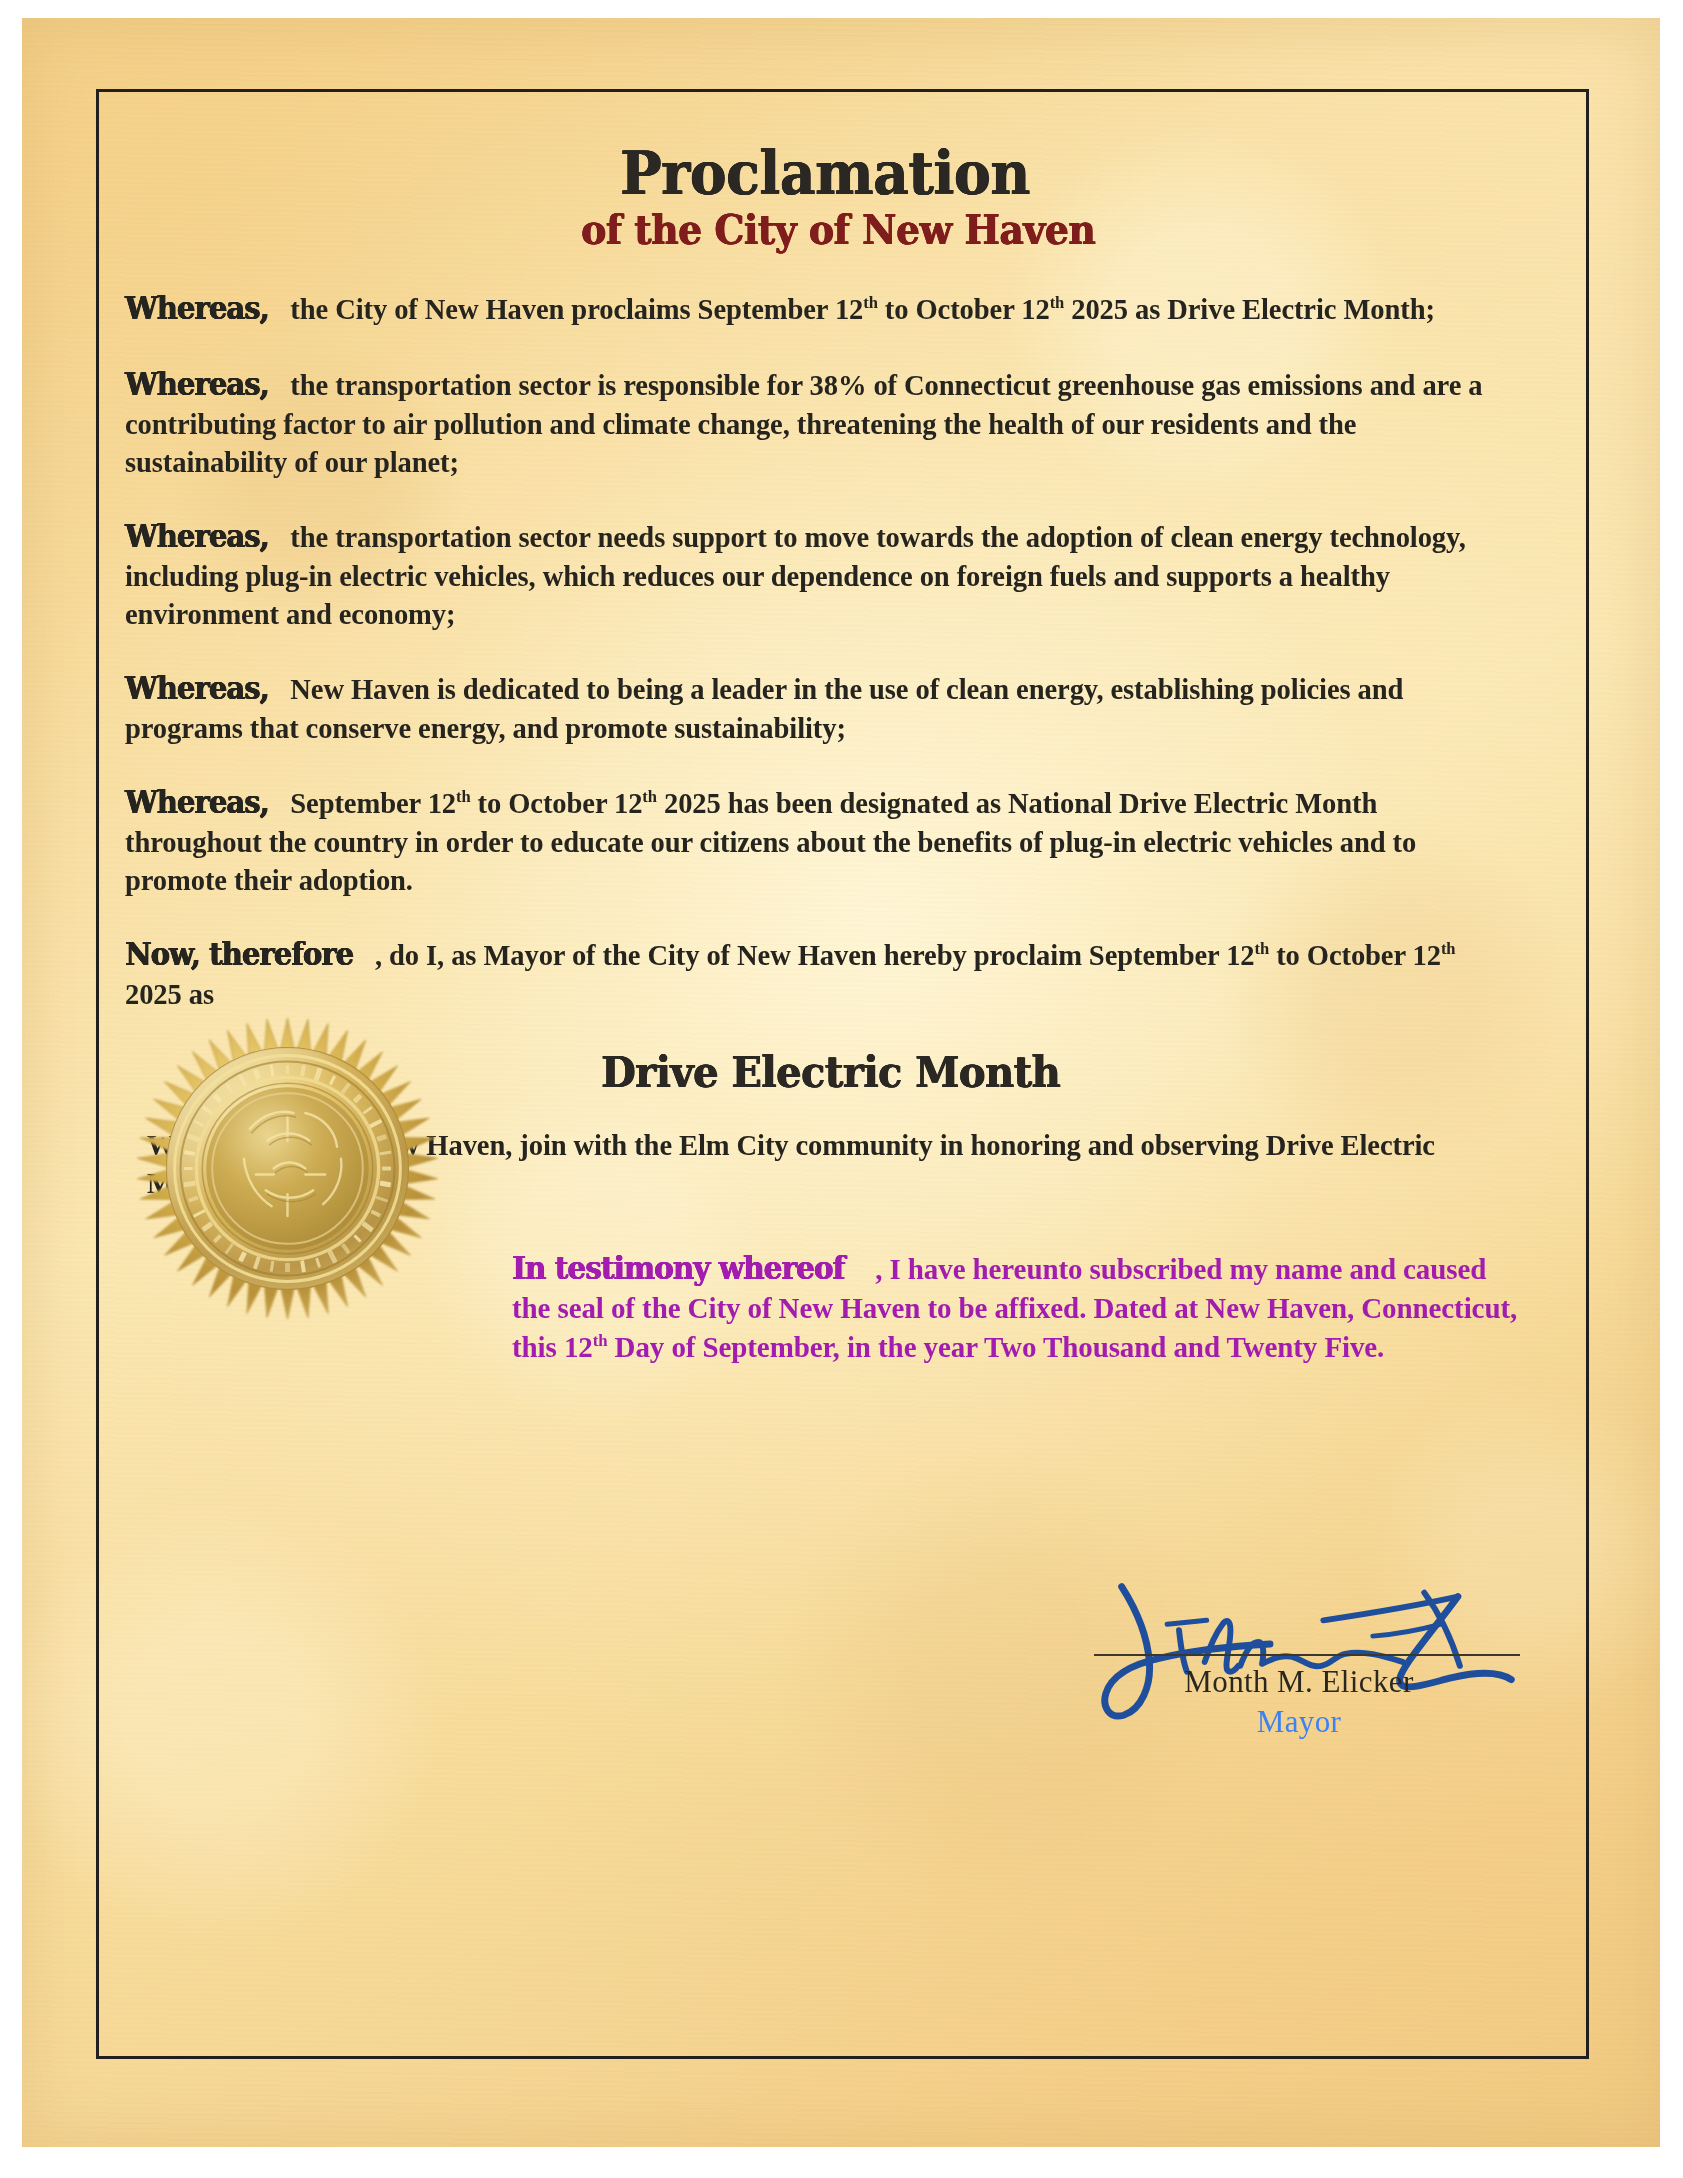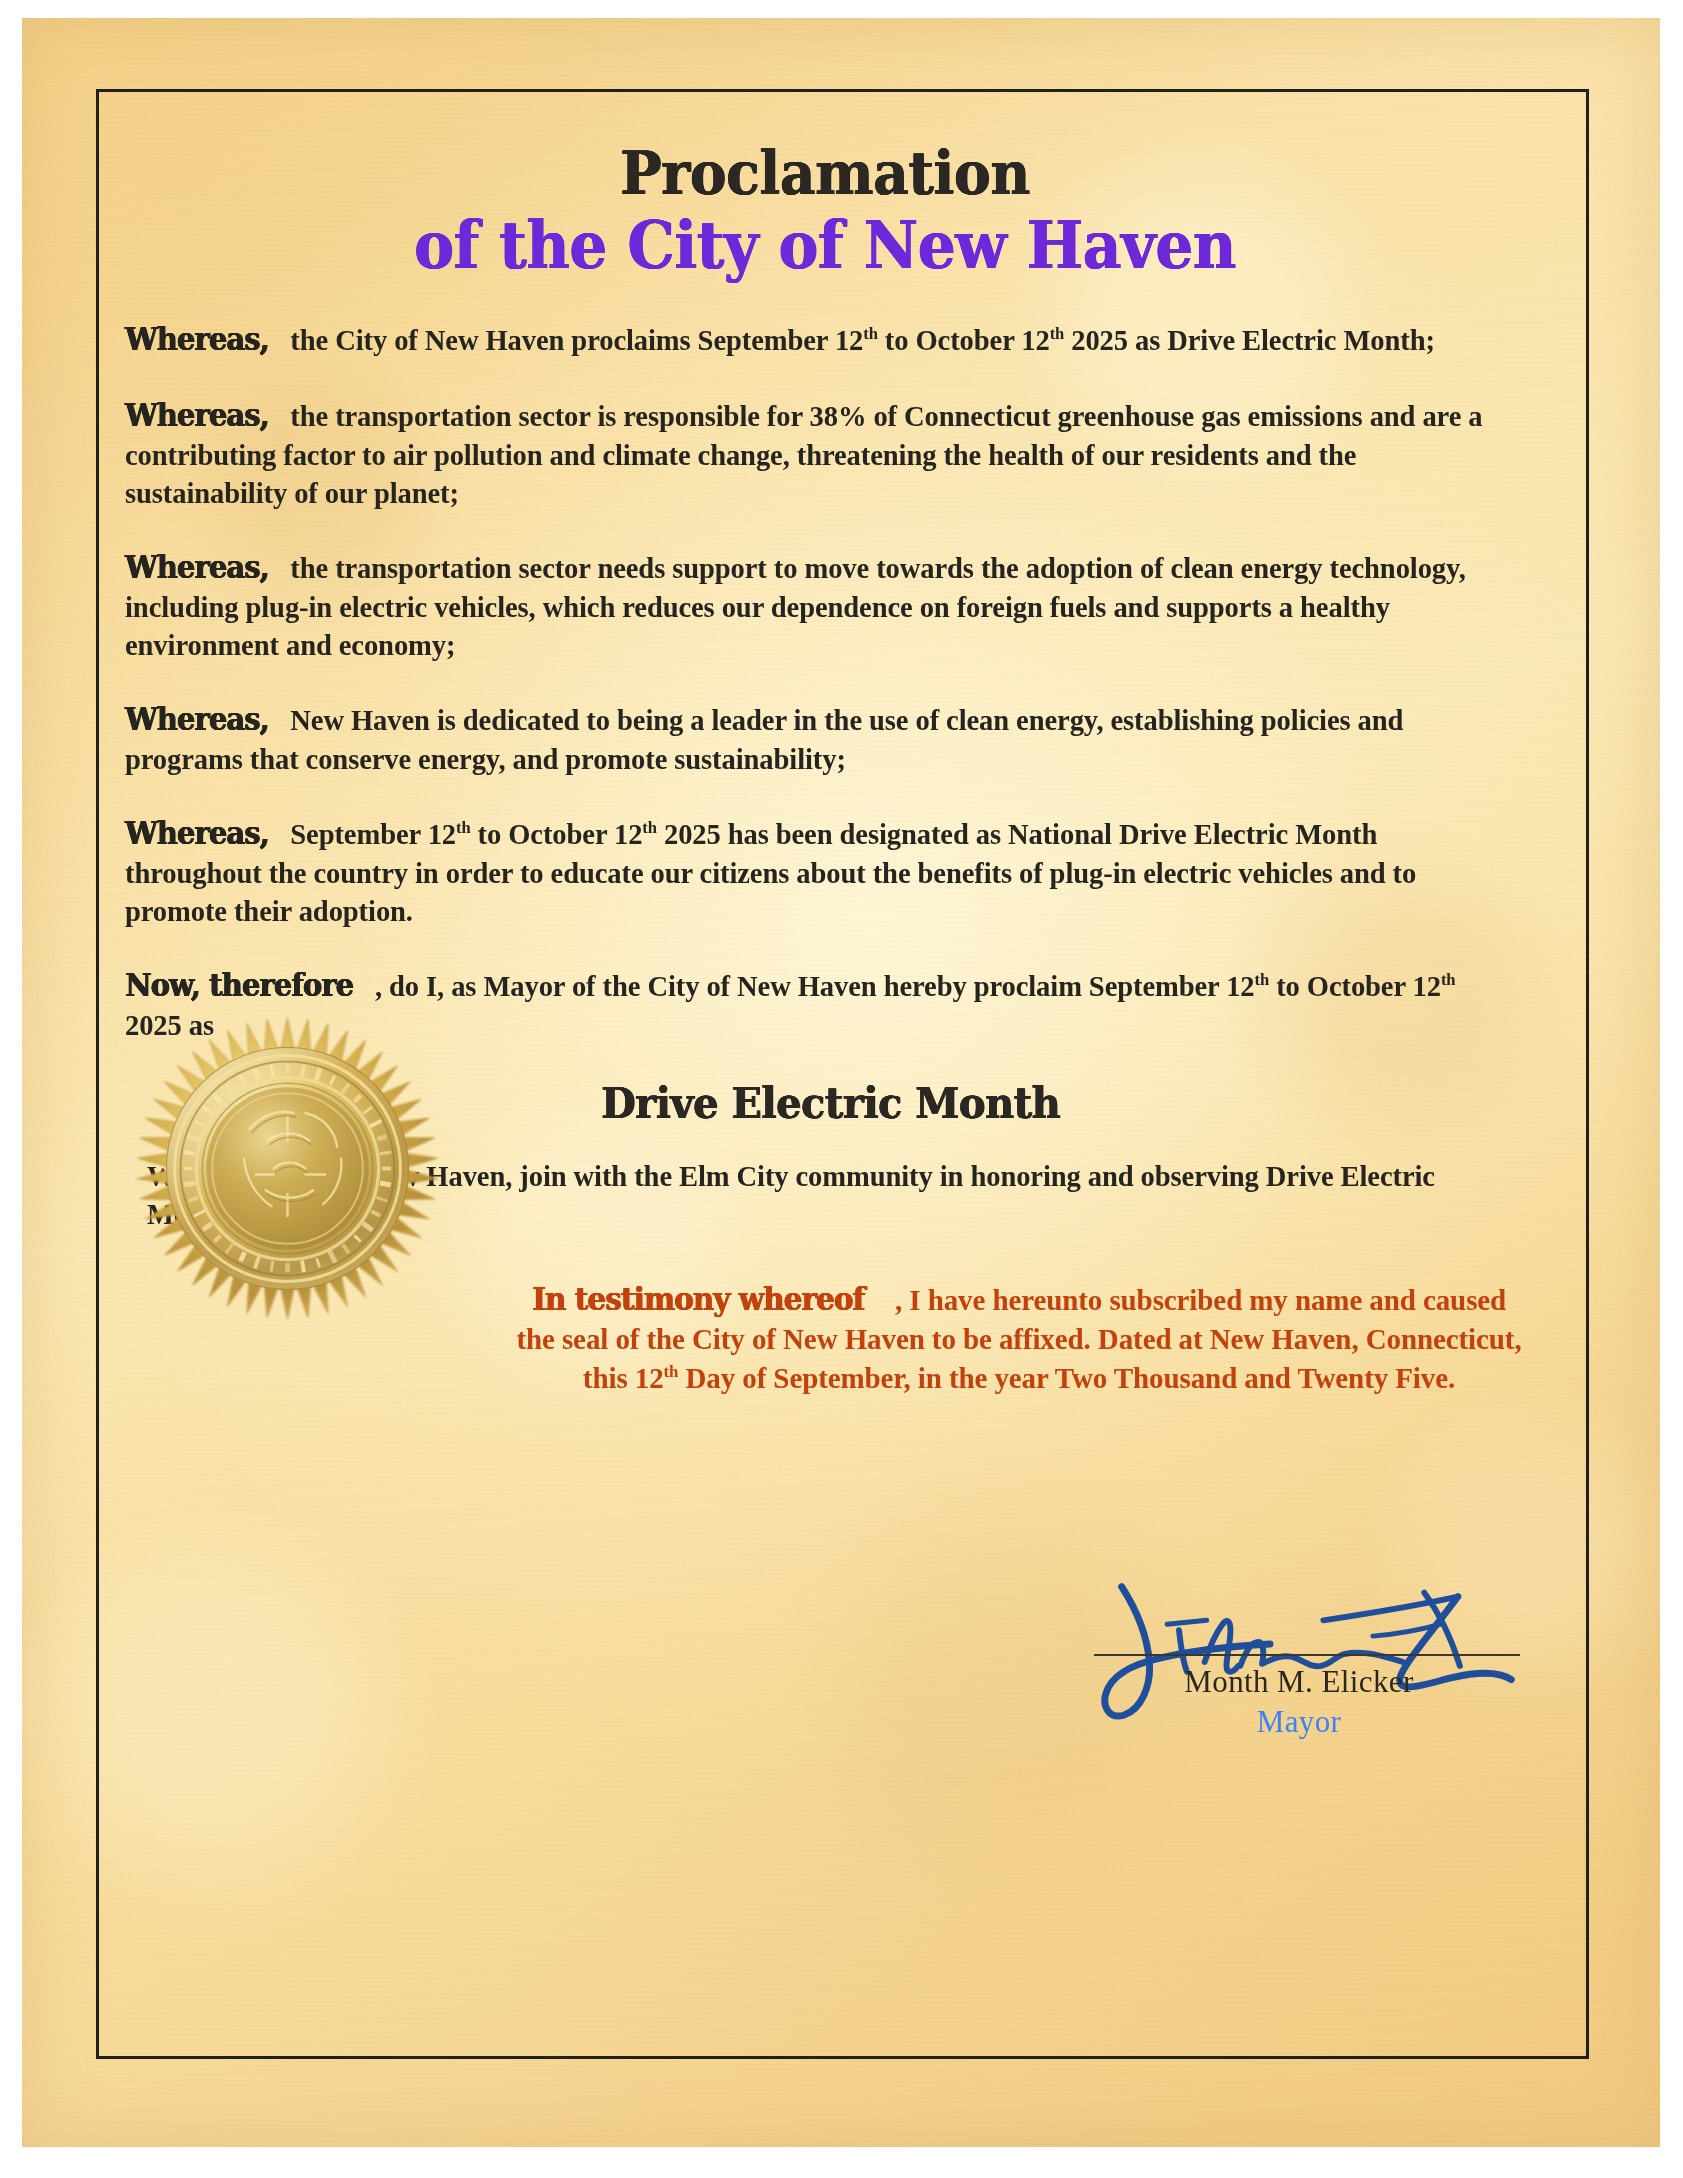--- a/index.html
+++ b/index.html
@@ -110,23 +110,23 @@
     text-align: center;
     margin-top: 54px;
   }
   .title-line-1 {
     font-size: 60px;
     line-height: 1.02;
     color: #2b2823;
     letter-spacing: 0px;
   }
   .title-line-2 {
-    font-size: 65px;
+    font-size: 41px;
     line-height: 1.25;
-    color: #6d28d9;
+    color: #7f1d1d;
     margin-left: 36px;
   }
   .subtitle {
     font-family: "Liberation Serif", serif;
     font-weight: bold;
     font-size: 36px;
     letter-spacing: 0.3px;
     margin-top: 16px;
     color: #2b2823;
     transform: scaleX(0.95);
@@ -171,25 +171,24 @@
     color: #2b2823;
     transform: scaleX(0.95);
   }
 
   
   .testimony {
     font-family: "Liberation Serif", serif;
     font-weight: bold;
     font-size: 29px;
     line-height: 1.33;
-    text-align: center;
     margin: 44px 0 0 0;
     padding-left: 416px;
     padding-right: 63px;
-    color: #c2410c;
+    color: #a21caf;
     letter-spacing: -0.1px;
   }
   .testimony .lead { font-size: 32px; }
 
   
   #sig-area {
     position: absolute;
     left: 990px;
     top: 1480px;
     width: 455px;

